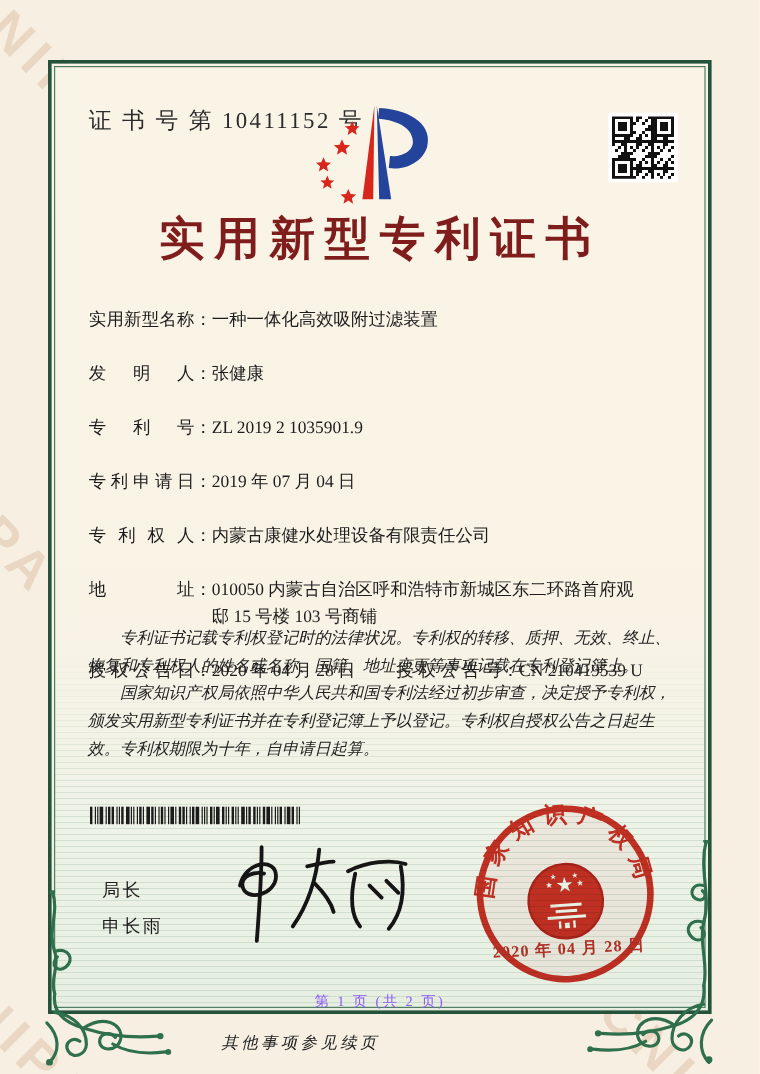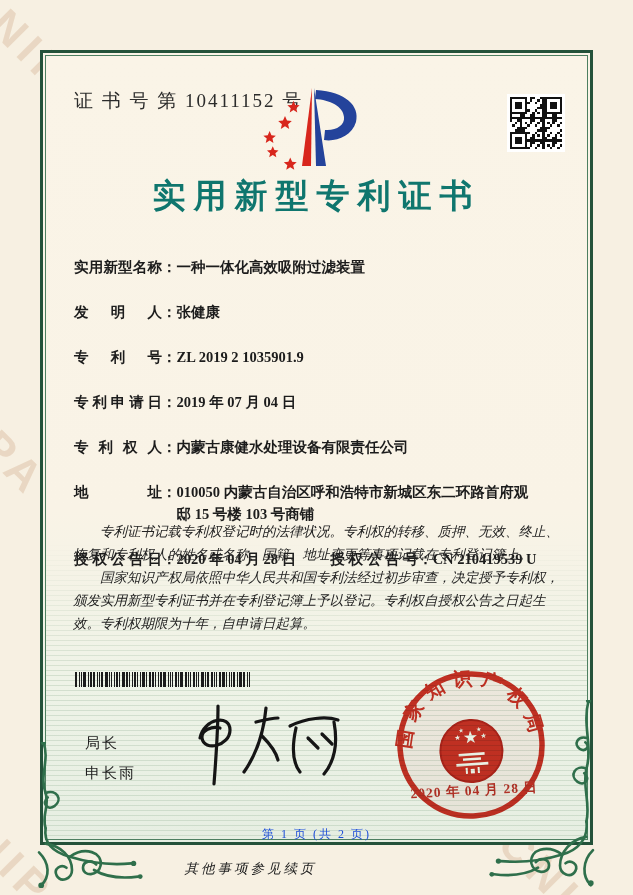--- a/index.html
+++ b/index.html
@@ -25,24 +25,24 @@
      -webkit-mask-image:linear-gradient(180deg,transparent 0,#000 45%);
      mask-image:linear-gradient(180deg,transparent 0,#000 45%);}
 
   .ornament{position:absolute;z-index:3;}
 
   .cert-no{position:absolute;left:74px;top:88px;font-size:19px;color:#2b2b2b;
            letter-spacing:2px;z-index:4;}
   .logo{position:absolute;left:250px;top:84px;width:132px;height:88px;z-index:4;}
   .qr{position:absolute;left:507px;top:94px;width:58px;height:58px;background:#fff;
       padding:3px;box-sizing:border-box;z-index:4;}
-  .title{position:absolute;left:0;top:174px;width:633px;text-align:center;font-size:33px;
-         font-weight:bold;color:#0f766e;letter-spacing:8px;z-index:4;}
-
-  .fields{position:absolute;left:74px;top:256px;width:470px;z-index:4;font-size:14.5px;color:#1c1c1c;font-weight:bold;}
+  .title{position:absolute;left:0;top:174px;width:633px;text-align:center;font-size:38px;
+         font-weight:bold;color:#7f1d1d;letter-spacing:8px;z-index:4;}
+
+  .fields{position:absolute;left:74px;top:256px;width:470px;z-index:4;font-size:14.5px;color:#1c1c1c;}
   .frow{display:flex;align-items:flex-start;margin-bottom:23px;line-height:22px;}
   .flabel{display:inline-block;width:88px;text-align:justify;text-align-last:justify;flex:0 0 88px;}
   .fcolon{flex:0 0 auto;}
   .fvalue{display:inline-block;}
   .addr .fvalue{width:352px;}
   .dual{display:flex;}
   .dual .pair{display:flex;}
   .dual .pair.second{margin-left:34px;}
 
   .body-text{position:absolute;left:73px;top:520px;width:490px;z-index:4;
@@ -55,21 +55,21 @@
             line-height:30px;letter-spacing:2px;}
   .sign{position:absolute;left:178px;top:700px;width:170px;height:95px;z-index:5;}
 
   .seal{position:absolute;left:391px;top:666px;width:160px;height:158px;z-index:5;
         transform:rotate(-4deg);mix-blend-mode:multiply;}
   .seal-date{position:absolute;left:0;top:116px;width:160px;text-align:center;
         color:#c2342a;font-size:13.5px;letter-spacing:1px;transform:rotate(1deg);
         font-weight:bold;z-index:6;}
 
   .page-info{position:absolute;left:0;top:826px;width:633px;text-align:center;
-        font-size:12px;color:#1d4ed8;z-index:4;letter-spacing:2px;}
+        font-size:12px;color:#8b5cf6;z-index:4;letter-spacing:2px;}
   .back-note{position:absolute;left:0;top:860px;width:501px;text-align:center;
         font-size:13.5px;color:#222;font-style:italic;z-index:4;letter-spacing:3px;}
 </style>
 </head>
 <body>
 
 <div class="page">
 
   <div class="wm" style="left:-12px;top:-28px;">CNIPA</div>
   <div class="wm" style="left:-62px;top:352px;">CNIPA</div>

